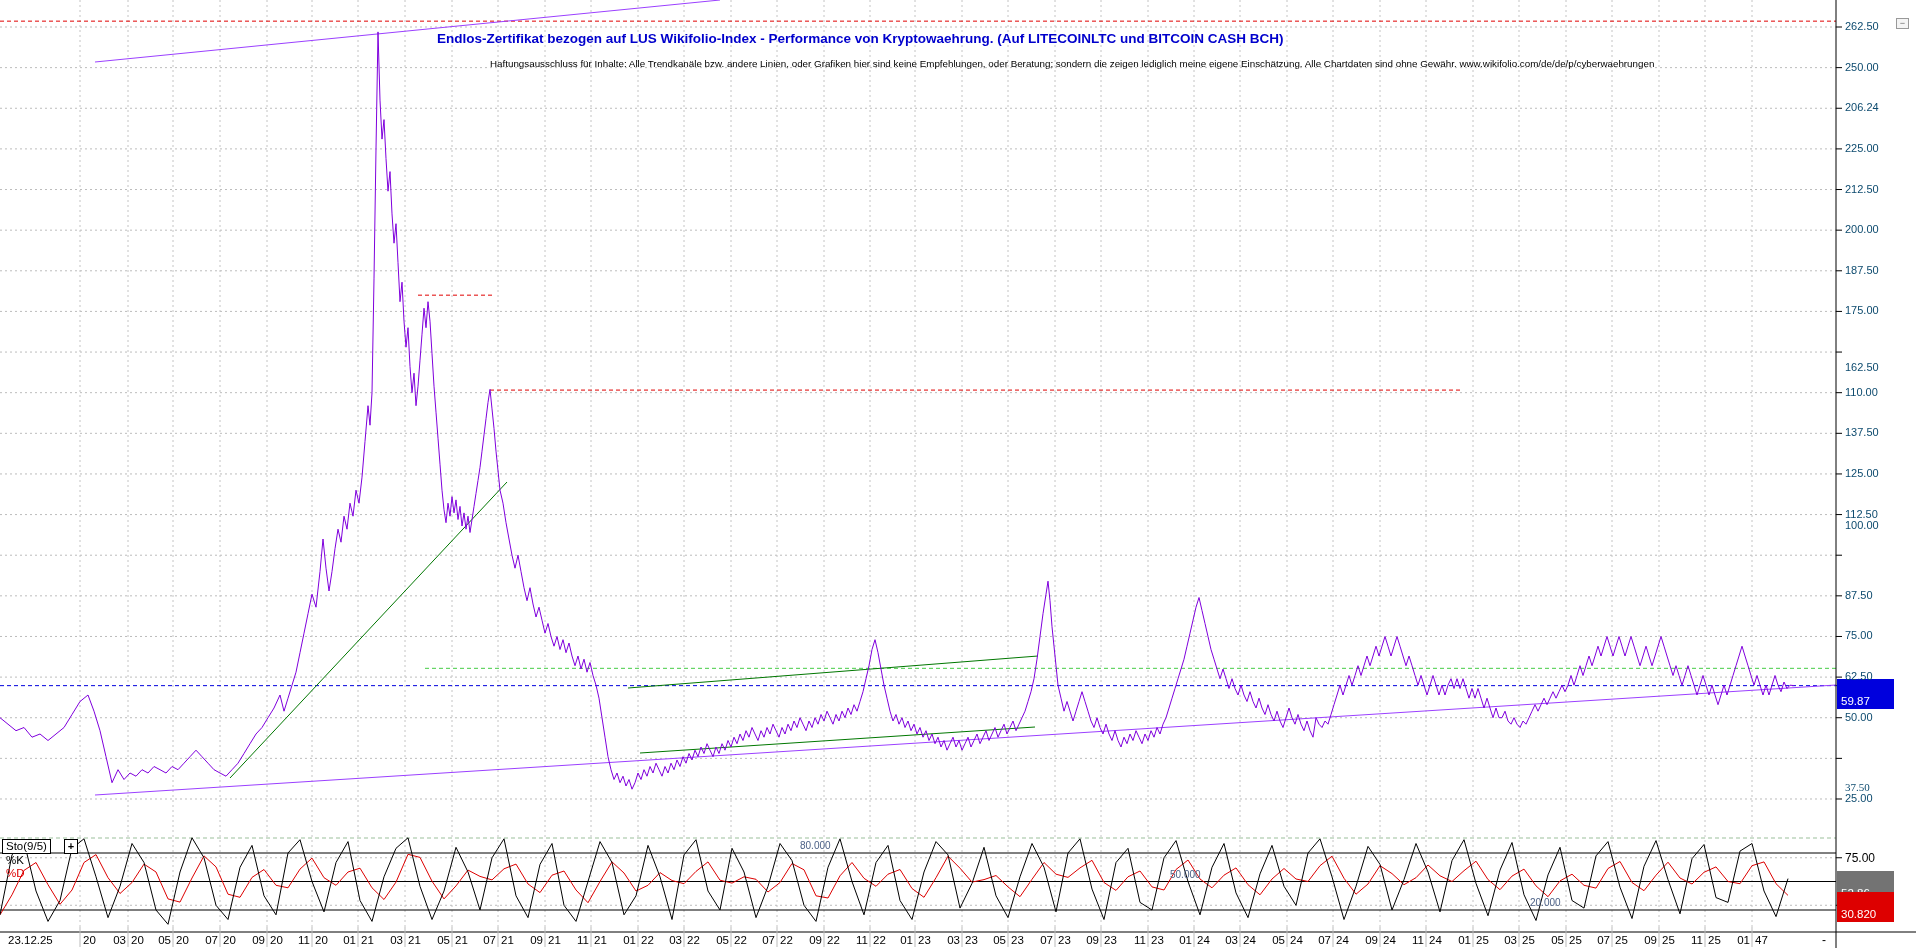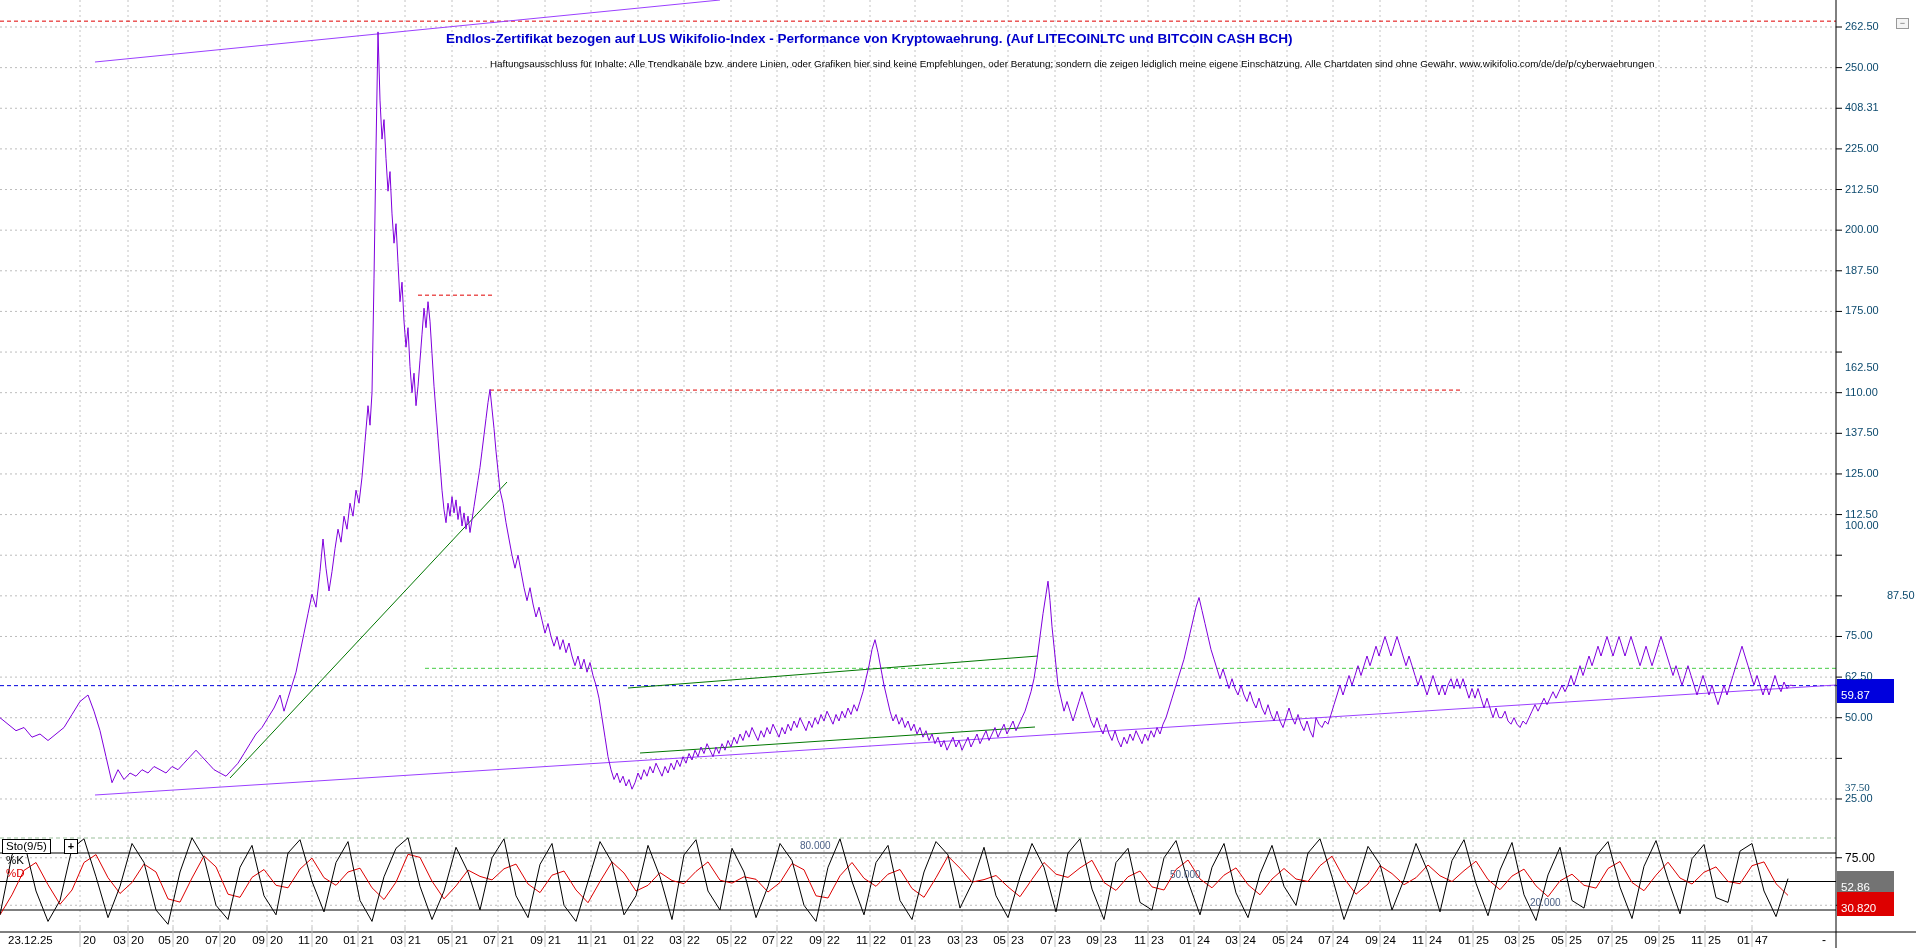--- a/index.html
+++ b/index.html
@@ -1,24 +1,24 @@
 <!DOCTYPE html>
 <html><head>
 <meta charset="utf-8">
 <style>
   html,body{margin:0;padding:0;background:#fff;}
   #win{position:relative;width:1916px;height:948px;background:#ffffff;overflow:hidden;
        font-family:"Liberation Sans",sans-serif;}
   svg{position:absolute;left:0;top:0;}
   .abs{position:absolute;white-space:nowrap;}
-  #title{left:437px;top:31px;font-size:13.5px;font-weight:bold;color:#0000cc;margin-left:9px;}
+  #title{left:437px;top:31px;font-size:13.5px;font-weight:bold;color:#0000cc;}
   #disclaimer{left:490px;top:58px;font-size:9.8px;color:#000;}
   .ylab{left:1845px;font-size:11px;color:#0c4a6e;}
   .xlab{top:934px;font-size:11.5px;color:#000;}
-  .tag{height:13px;line-height:13px;font-size:11.5px;color:#fff;padding:10px 2px 1px 4px;left:1837px;width:51px;}
+  .tag{height:13px;line-height:13px;font-size:11.5px;color:#fff;padding:16px 2px 1px 4px;left:1837px;width:51px;}
   #priceTag{background:#0000dd;top:679px;}
   #kTag{background:#737373;top:871px;}
   #dTag{background:#dd0000;top:892px;}
   #stoBox{left:2px;top:839px;border:1px solid #000;background:#fff;font-size:11.5px;padding:0 3px;height:13px;line-height:13px;}
   #stoPlus{left:64px;top:839px;border:1px solid #000;background:#fff;font-size:11px;width:12px;height:13px;line-height:13px;text-align:center;font-weight:bold;}
   #kLab{left:6px;top:854px;font-size:11.5px;color:#000;}
   #dLab{left:6px;top:867px;font-size:11.5px;color:#dd0000;}
   #collapseBtn{left:1896px;top:18px;width:11px;height:9px;border:1px solid #999;color:#666;
     font-size:9px;line-height:8px;text-align:center;background:#f4f4f4;}
   #zoomOut{left:1822px;top:933px;font-size:12px;color:#000;}
@@ -178,33 +178,33 @@
     <div class="abs" id="stoBox">Sto(9/5)</div>
     <div class="abs" id="stoPlus">+</div>
     <div class="abs" id="kLab">%K</div>
     <div class="abs" id="dLab">%D</div>
 
     <div class="abs tag" id="priceTag">59.87</div>
 
     <div class="abs" id="zoomOut">-</div>
   <div class="abs ylab" style="top: 20px;">262.50</div>
       <div class="abs ylab" style="top: 60.6312px;">250.00</div>
-      <div class="abs ylab" style="top: 101.263px;">408.31</div>
+      <div class="abs ylab" style="top: 101.263px;">206.24</div>
       <div class="abs ylab" style="top: 141.894px;">225.00</div>
       <div class="abs ylab" style="top: 182.525px;">212.50</div>
       <div class="abs ylab" style="top: 223.156px;">200.00</div>
       <div class="abs ylab" style="top: 263.788px;">187.50</div>
       <div class="abs ylab" style="top: 304.419px;">175.00</div>
       <div class="abs ylab" style="top: 345.05px; margin-top: 16px;">162.50</div>
       <div class="abs ylab" style="top: 385.681px;">110.00</div>
       <div class="abs ylab" style="top: 426.312px;">137.50</div>
       <div class="abs ylab" style="top: 466.944px;">125.00</div>
       <div class="abs ylab" style="top: 507.575px;">112.50</div>
       <div class="abs ylab" style="top: 519px;">100.00</div>
-      <div class="abs ylab" style="top: 588.837px; margin-left: 42px;">87.50</div>
+      <div class="abs ylab" style="top: 588.837px;">87.50</div>
       <div class="abs ylab" style="top: 629.469px;">75.00</div>
       <div class="abs ylab" style="top: 670.1px;">62.50</div>
       <div class="abs ylab" style="top: 710.731px;">50.00</div>
       <div class="abs ylab" style="top: 781px; font-family: Liberation Serif, serif;">37.50</div>
       <div class="abs ylab" style="top: 791.994px;">25.00</div>
       <div class="abs stoAx" style="top: 850.75px; color: rgb(0, 0, 0);">75.00</div>
       <div class="abs stoAx" style="top: 898.25px; color: rgb(136, 136, 136);">25.000</div>
       <div class="abs tag" id="kTag">52.86</div>
       <div class="abs tag" id="dTag">30.820</div>
       <div class="abs lvl" style="left: 800px; top: 840px;">80.000</div>

